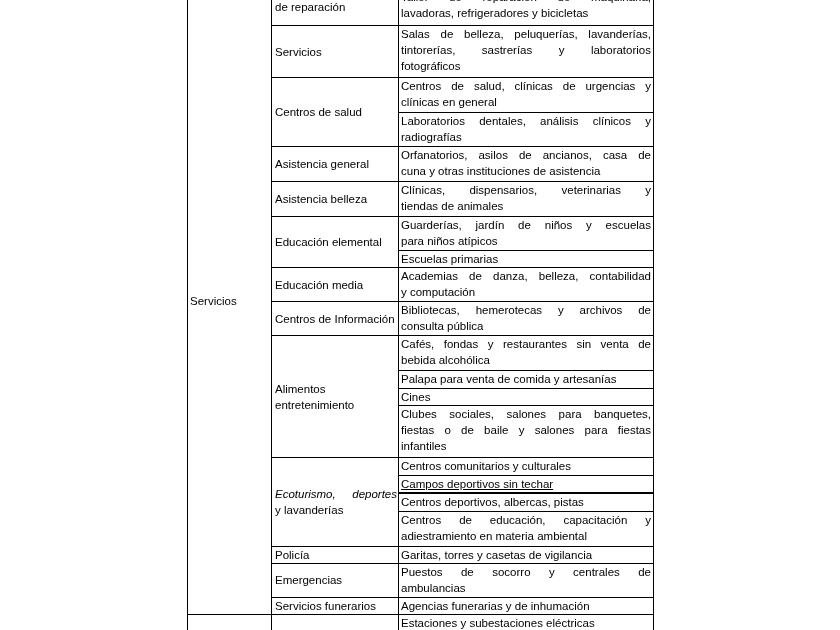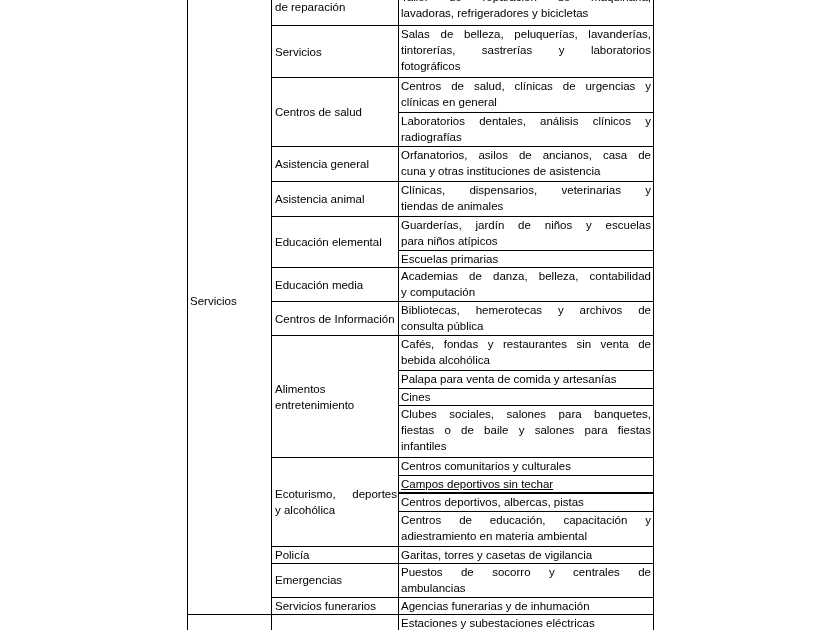--- a/index.html
+++ b/index.html
@@ -55,20 +55,21 @@
   .sub-line {
     line-height: 16px;
     height: 16px;
     white-space: nowrap;
     overflow: visible;
   }
   .sub-line.jfull {
     text-align: justify;
     text-align-last: justify;
     padding-right: 1px;
+    font-style: italic;
   }
   .dline {
     line-height: 16px;
     height: 16px;
     white-space: nowrap;
     overflow: hidden;
     text-align: justify;
     text-align-last: justify;
   }
   .dline.dlast {
@@ -128,21 +129,21 @@
           <td class="sub-cell" rowspan="1">
             <div class="sub-line">Asistencia general</div>
           </td>
           <td class="desc-cell">
             <div class="dline">Orfanatorios, asilos de ancianos, casa de</div>
             <div class="dline dlast">cuna y otras instituciones de asistencia</div>
           </td>
         </tr>
         <tr style="height: 35px;">
           <td class="sub-cell" rowspan="1">
-            <div class="sub-line">Asistencia animal</div>
+            <div class="sub-line">Asistencia belleza</div>
           </td>
           <td class="desc-cell">
             <div class="dline">Clínicas, dispensarios, veterinarias y</div>
             <div class="dline dlast">tiendas de animales</div>
           </td>
         </tr>
         <tr style="height: 34px;">
           <td class="sub-cell" rowspan="2">
             <div class="sub-line">Educación elemental</div>
           </td>
@@ -197,21 +198,21 @@
         <tr style="height: 52px;">
           <td class="desc-cell">
             <div class="dline">Clubes sociales, salones para banquetes,</div>
             <div class="dline">fiestas o de baile y salones para fiestas</div>
             <div class="dline dlast">infantiles</div>
           </td>
         </tr>
         <tr style="height: 18px;">
           <td class="sub-cell" rowspan="4">
             <div class="sub-line jfull">Ecoturismo, deportes</div>
-            <div class="sub-line">y alcohólica</div>
+            <div class="sub-line">y lavanderías</div>
           </td>
           <td class="desc-cell">
             <div class="dline dlast">Centros comunitarios y culturales</div>
           </td>
         </tr>
         <tr style="height: 17px; text-decoration: underline;">
           <td class="desc-cell thick-bottom">
             <div class="dline dlast">Campos deportivos sin techar</div>
           </td>
         </tr>

